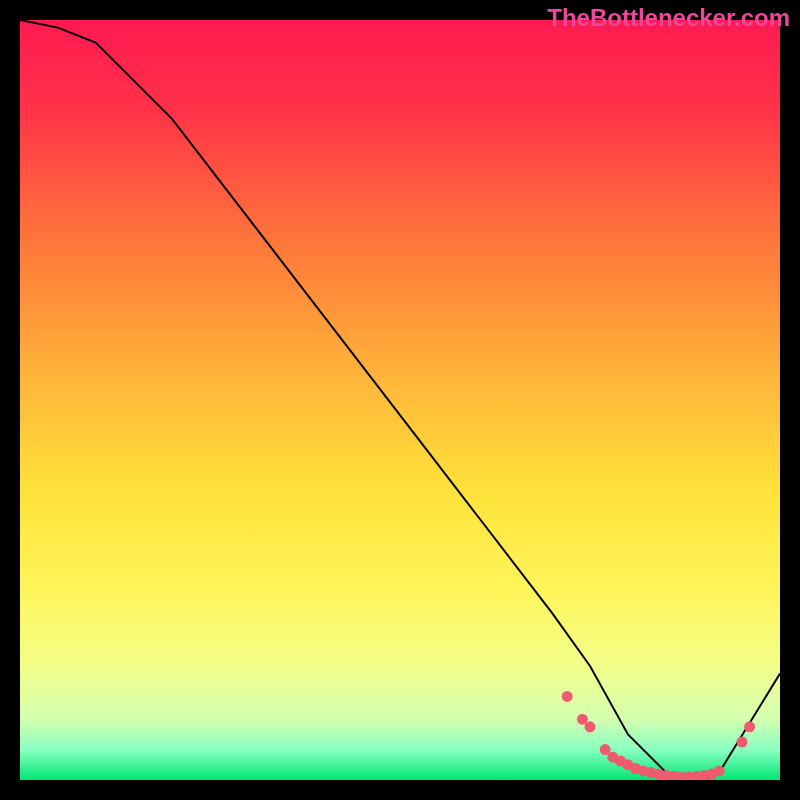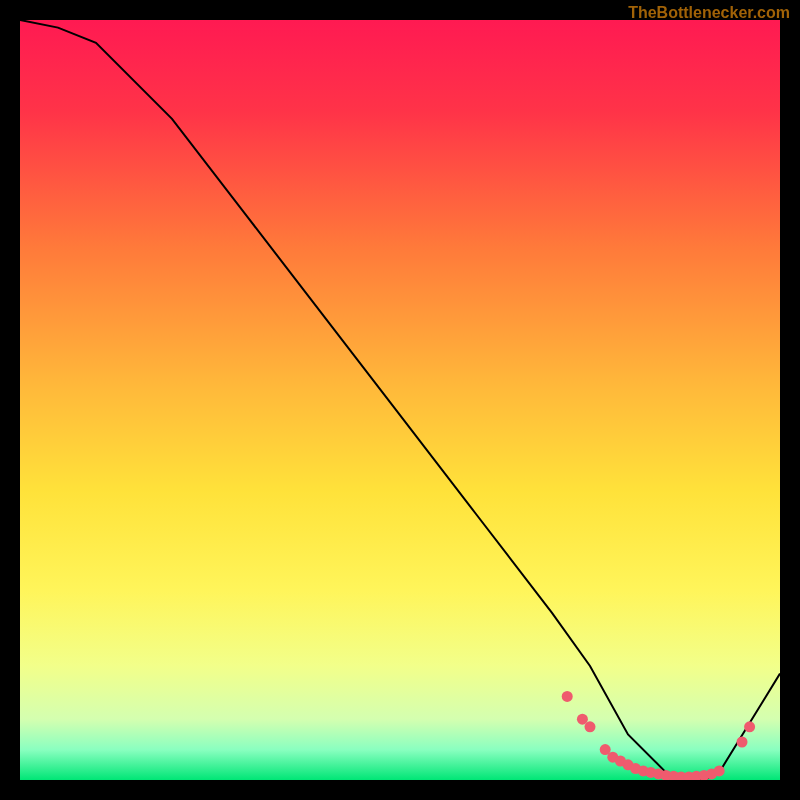--- a/index.html
+++ b/index.html
@@ -11,22 +11,22 @@
     width: 800px;
     height: 800px;
     background: #000;
     position: relative;
     font-family: Arial, sans-serif;
   }
   .watermark {
     position: absolute;
     top: 4px;
     right: 10px;
-    color: #a16207;
-    font-size: 16px;
+    color: #ec4899;
+    font-size: 24px;
     font-weight: bold;
     z-index: 10;
   }
   .chart-container {
     position: absolute;
     left: 20px;
     top: 20px;
     width: 760px;
     height: 760px;
     background: #000;

